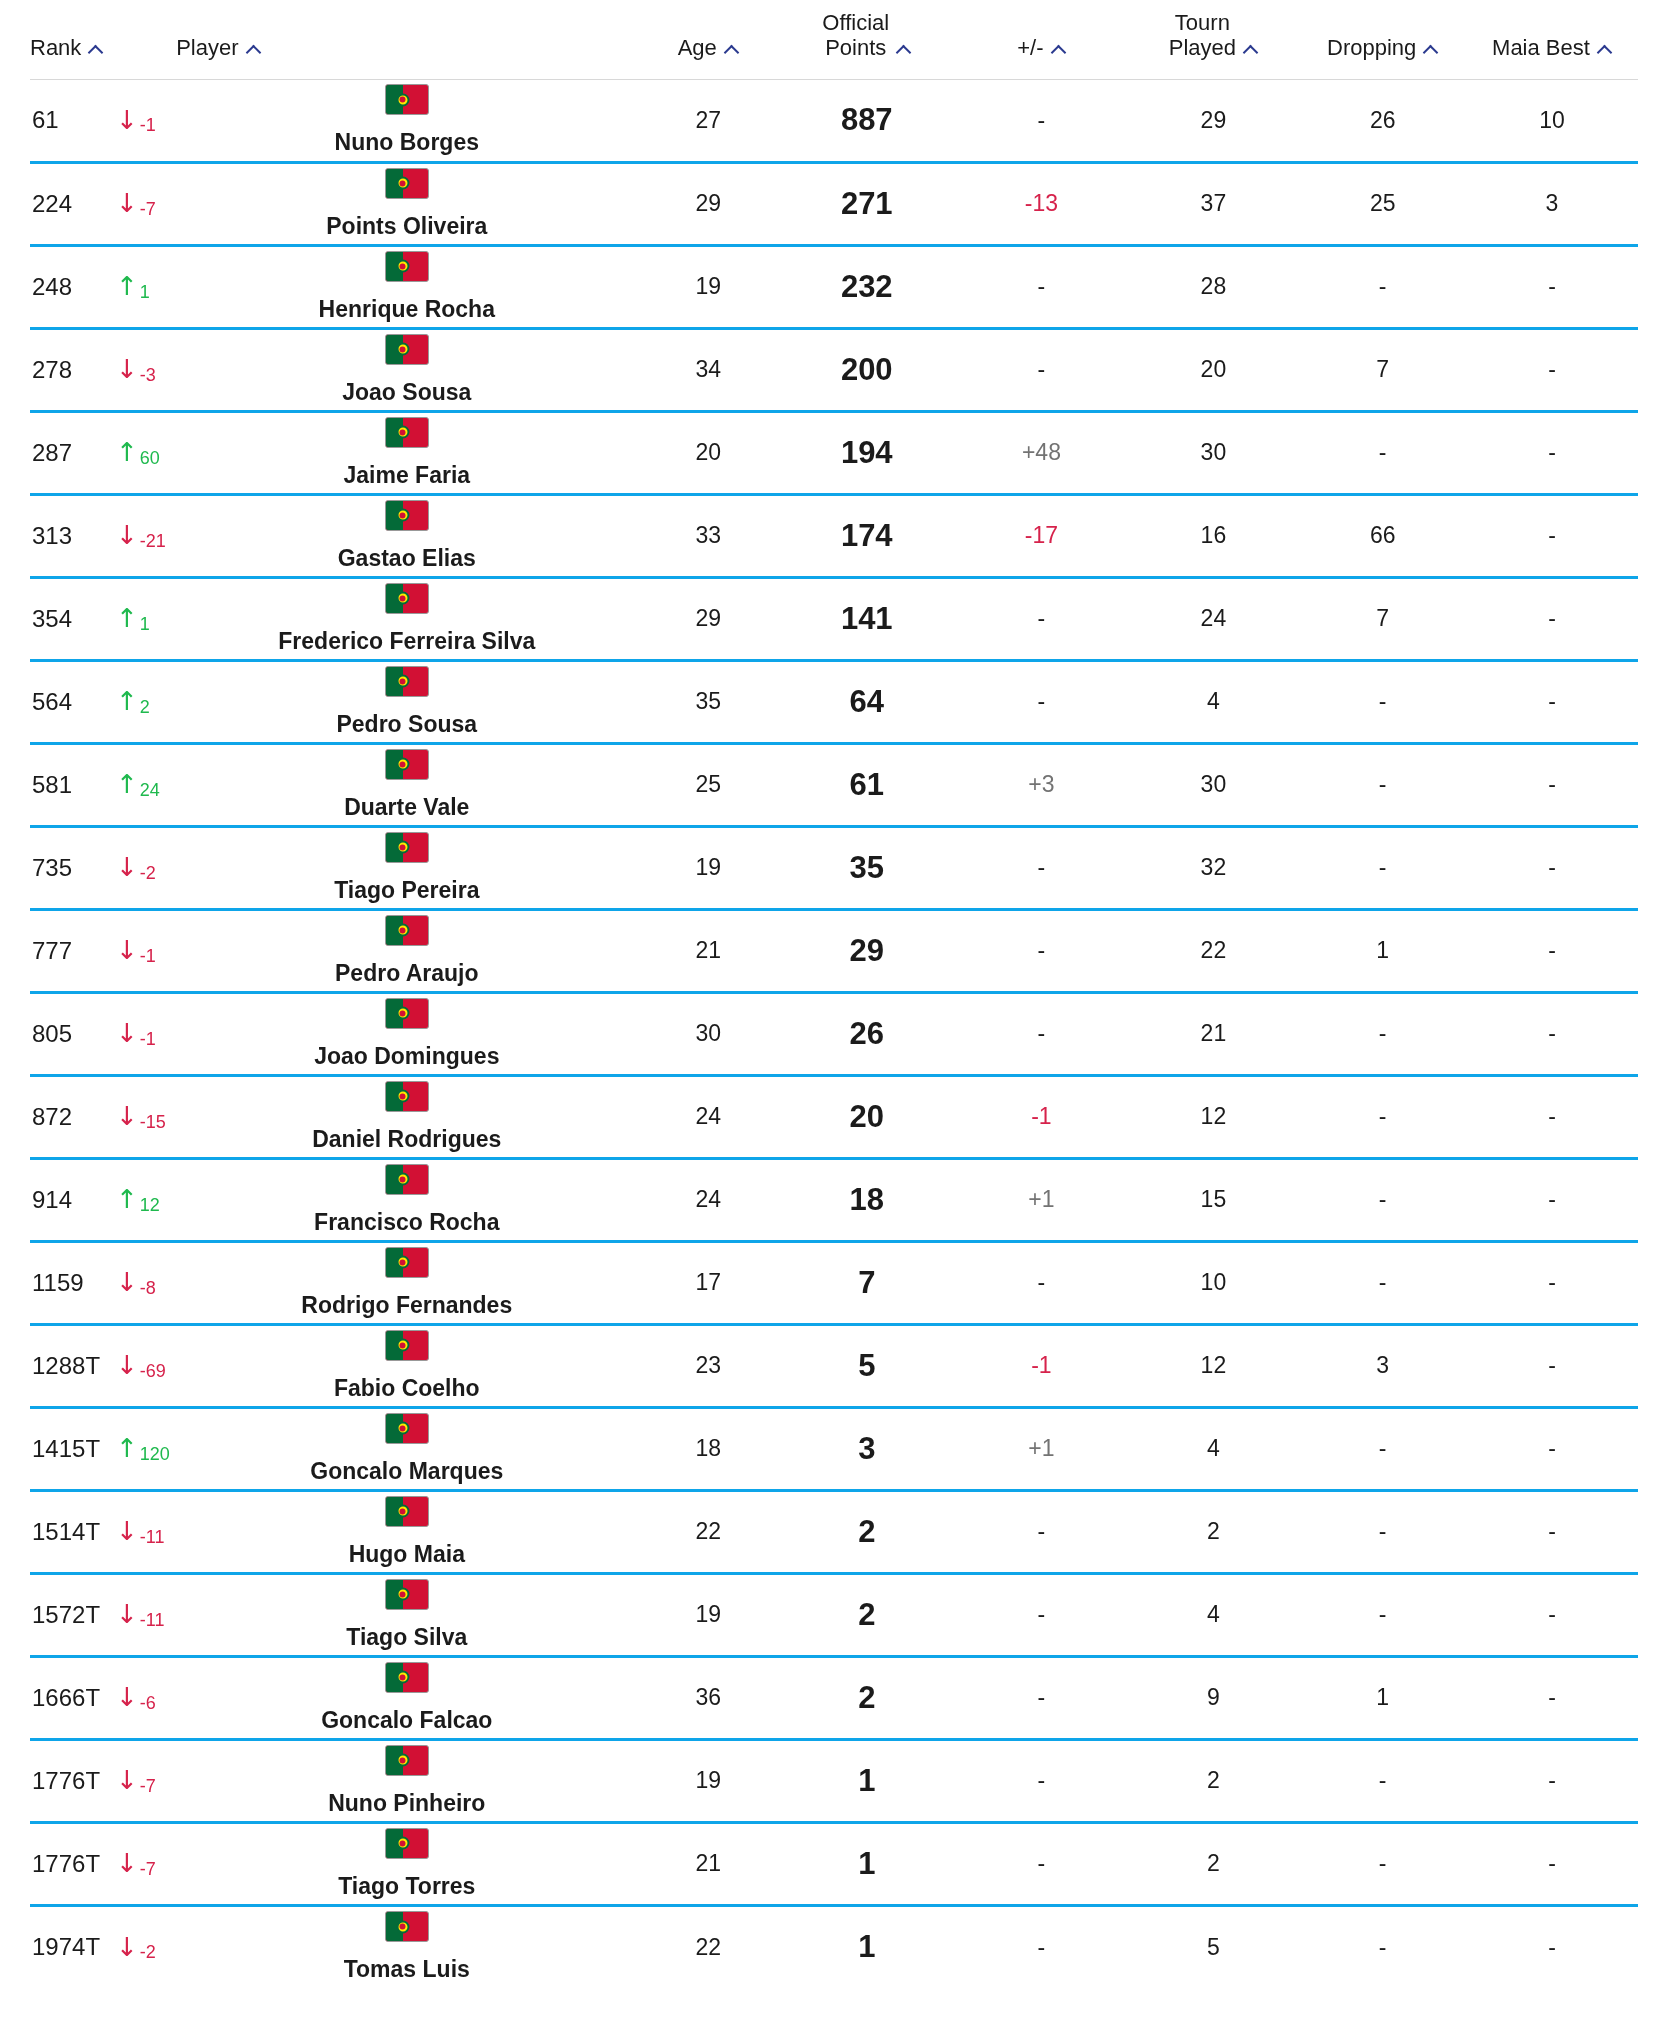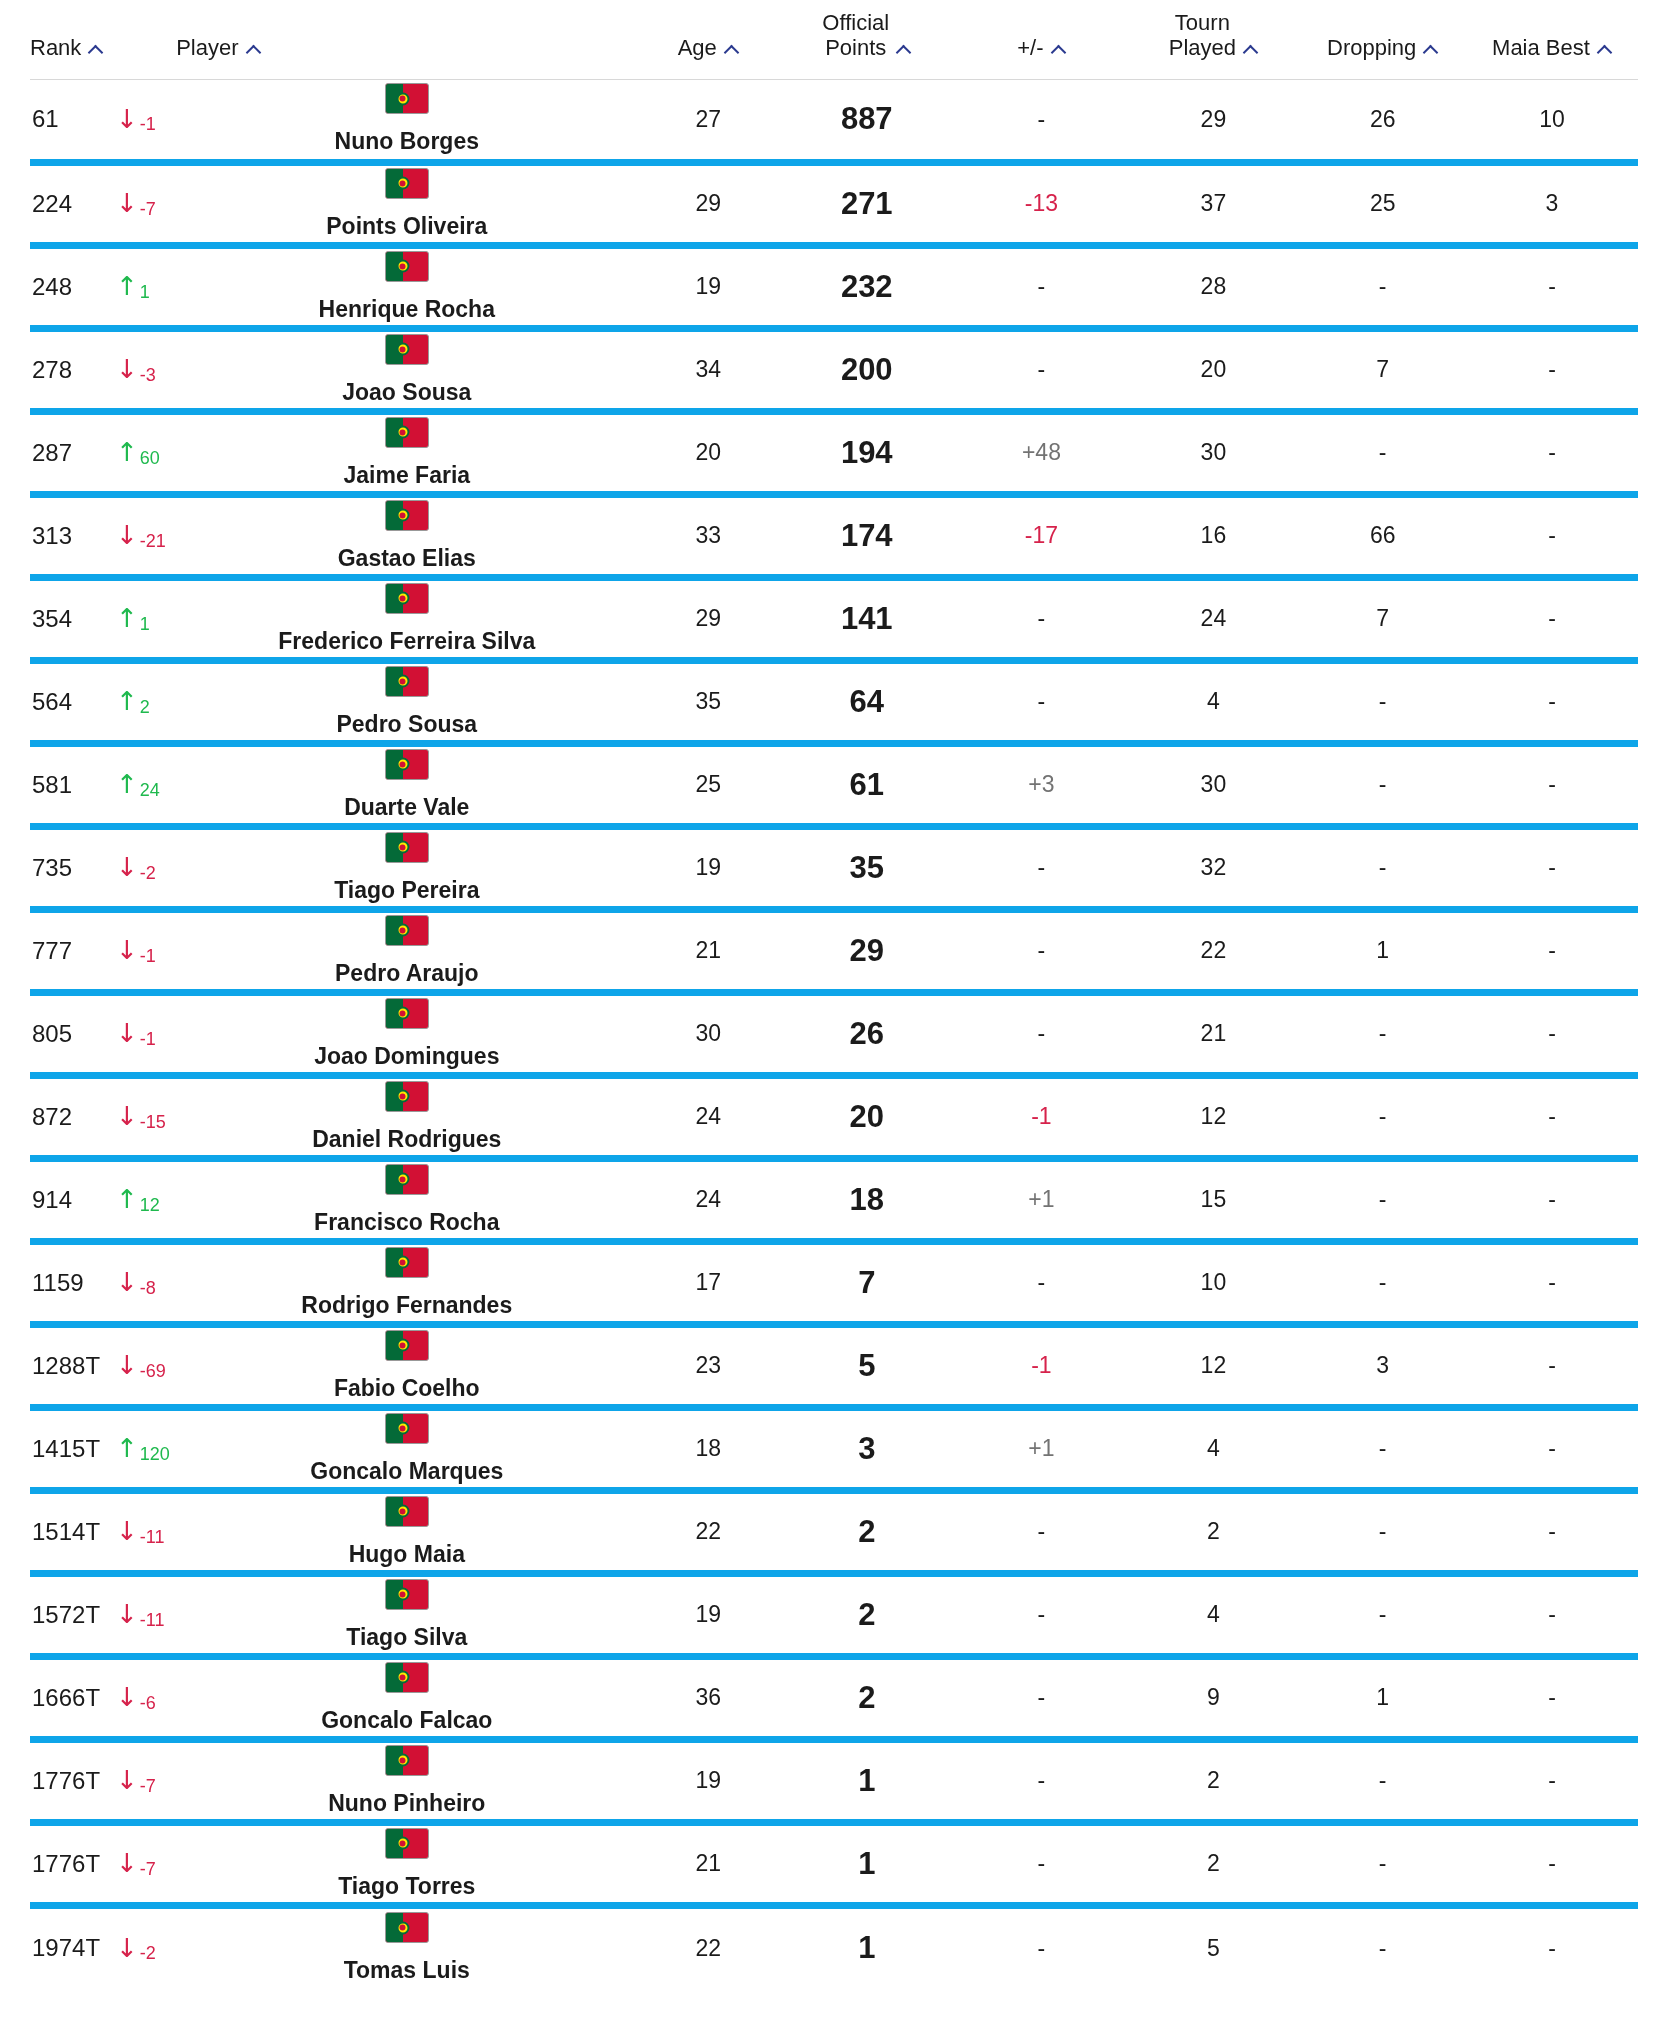--- a/index.html
+++ b/index.html
@@ -65,21 +65,21 @@
   col.c-move   { width: 56px; }
   col.c-player { width: 430px; }
   col.c-age    { width: 130px; }
   col.c-points { width: 165px; }
   col.c-plus   { width: 160px; }
   col.c-tourn  { width: 160px; }
   col.c-drop   { width: 155px; }
   col.c-next   { width: 160px; }
 
   tbody tr {
-    border-top: 7px solid #0ea5e9;
+    border-top: 3px solid #0ea5e9;
   }
   tbody tr:first-child { border-top: 1px solid #d8d8d8; }
   tbody td {
     height: 83px;
     font-size: 23px;
     color: #1b1b1b;
     vertical-align: middle;
   }
   td.rank {
     font-size: 24px;

